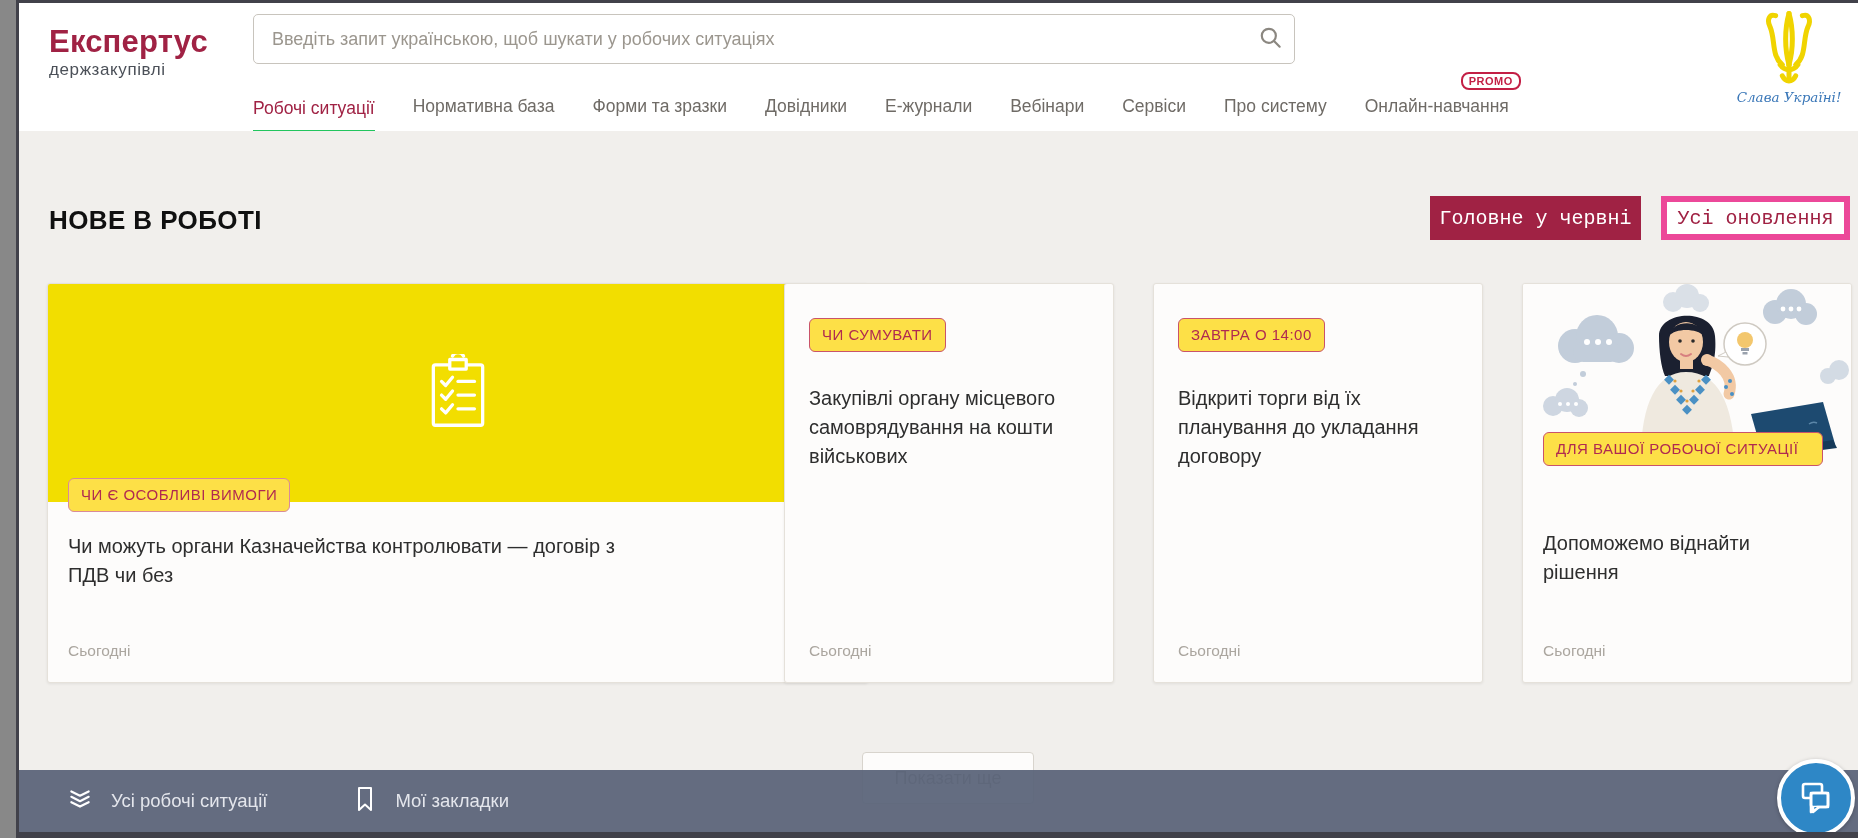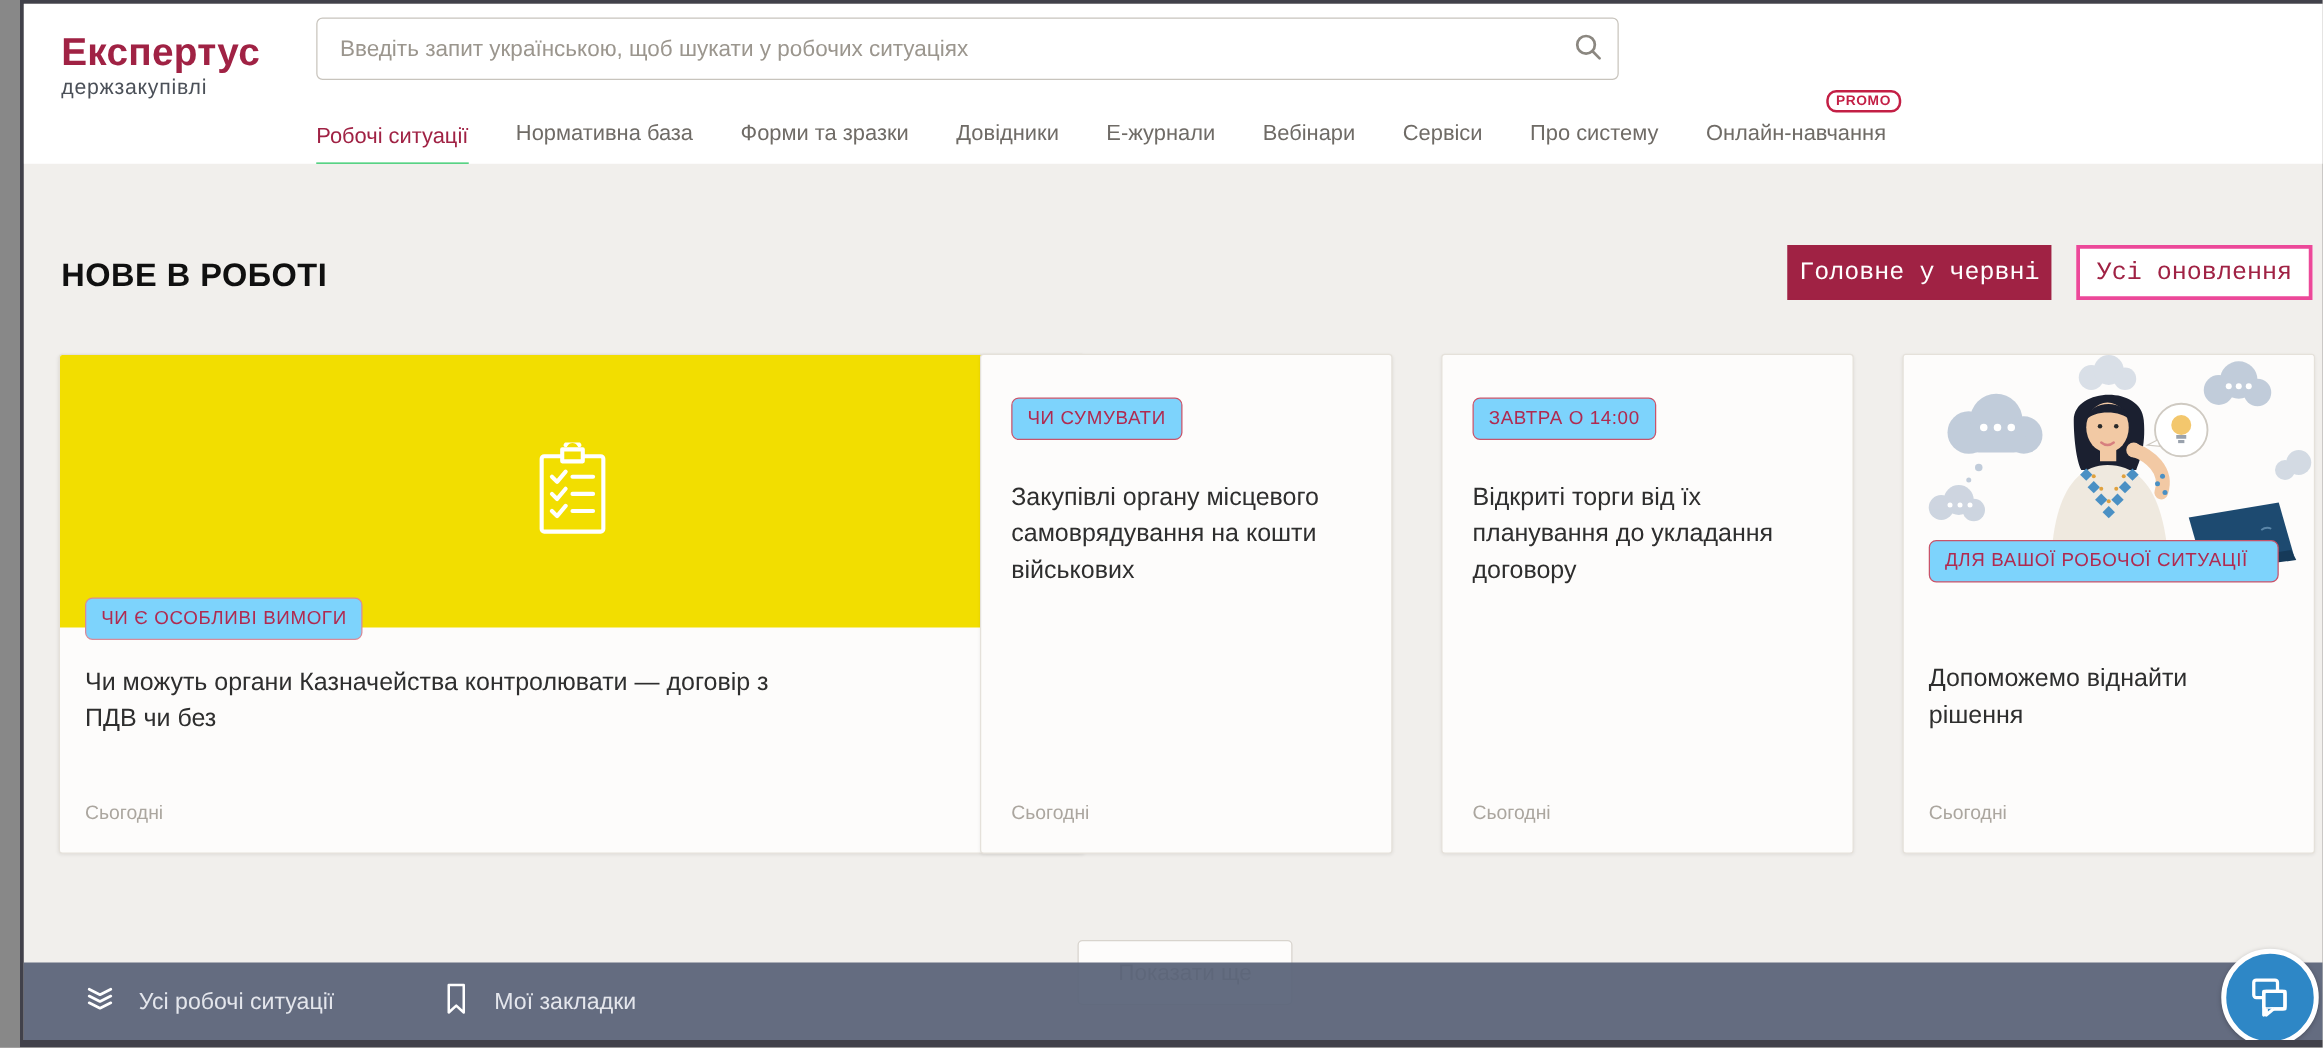--- a/index.html
+++ b/index.html
@@ -40,38 +40,38 @@
     font-family:"DejaVu Serif","Liberation Serif",serif;font-style:italic;
     color:#3a77b8;font-size:13.5px;margin-top:-2px;white-space:nowrap;
   }
   
   .section-title{position:absolute;left:30px;top:202px;font-size:26px;font-weight:700;color:#101010;letter-spacing:.4px;}
   .btn{box-sizing:border-box;height:44px;border-radius:0;font-size:20px;font-family:Liberation Mono, monospace;cursor:pointer;}
   .btn-primary{
     position:absolute;left:1411px;top:193px;width:211px;background:#a02244;border:1px solid #a02244;color:#fff;
   }
   .btn-secondary{
-    position:absolute;left:1642px;top:193px;width:189px;background:#fff;border:3px solid #ec4899;color:#a02244;
+    position:absolute;left:1642px;top:193px;width:189px;background:#fff;border:6px solid #ec4899;color:#a02244;
   }
   
   .card{
     position:absolute;top:280px;height:400px;box-sizing:border-box;background:#fdfcfb;
     border:1px solid #e5e1da;border-radius:3px;box-shadow:0 1px 3px rgba(0,0,0,.07);cursor:pointer;
   }
   .card1{left:28px;width:821px;}
   .card2{left:765px;width:330px;}
   .card3{left:1134px;width:330px;}
   .card4{left:1503px;width:330px;}
   .card-partial{left:1843px;width:14px;}
   .banner-yellow{
     position:absolute;top:0;left:0;right:0;height:218px;background:#f2de00;
     border-radius:2px 2px 0 0;display:flex;align-items:center;justify-content:center;
   }
   .tag{
-    position:absolute;display:inline-block;background:#7dd3fc;border:1.5px solid #d98a98;border-radius:6px;
+    position:absolute;display:inline-block;background:#fde047;border:1.5px solid #d98a98;border-radius:6px;
     color:#b02a50;font-size:15px;letter-spacing:.5px;padding:6px 12px;text-transform:uppercase;max-width:280px;
     line-height:1.35;box-sizing:border-box;
   }
   .card1 .tag{left:20px;top:194px;border-color:#d98a98;}
   .card2 .tag,.card3 .tag{left:24px;top:34px;border-color:#c9536a;}
   .card4 .tag{left:20px;top:148px;width:288px;border-color:#c9536a;}
   .card-title{position:absolute;font-size:20px;line-height:1.45;color:#2e2e2e;}
   .card1 .card-title{left:20px;top:248px;width:580px;}
   .card2 .card-title,.card3 .card-title{left:24px;top:100px;width:255px;}
   .card4 .card-title{left:20px;top:245px;width:280px;}
@@ -128,20 +128,34 @@
       <a>Е-журнали</a>
       <a>Вебінари</a>
       <a>Сервіси</a>
       <a>Про систему</a>
       <a>
         <span>Онлайн-навчання</span>
         <span class="promo">PROMO</span>
       </a>
     </nav>
 
+    <div class="patriot">
+      <span>
+        <svg width="70" height="78" viewBox="0 0 60 70" fill="none" stroke="#f0d400" stroke-width="4.5" stroke-linecap="round">
+          <path d="M18 6 C12 4 10 10 13 16 C18 28 14 42 24 50"></path>
+          <path d="M42 6 C48 4 50 10 47 16 C42 28 46 42 36 50"></path>
+          <path d="M30 4 C26 18 26 36 30 50"></path>
+          <path d="M30 4 C34 18 34 36 30 50"></path>
+          <path d="M22 50 C26 56 34 56 38 50"></path>
+          <path d="M30 50 L30 64"></path>
+          <path d="M24 60 C27 66 33 66 36 60"></path>
+        </svg>
+      </span>
+      <div class="slogan">Слава Україні!</div>
+    </div>
   </div>
 
   <div class="section-title">НОВЕ В РОБОТІ</div>
   <button class="btn btn-primary">Головне у червні</button>
   <button class="btn btn-secondary">Усі оновлення</button>
 
   <div class="card card1">
     <div class="banner-yellow">
       <span>
         <svg width="62" height="74" viewBox="0 0 44 54" fill="none" stroke="#ffffff" stroke-width="2.4" stroke-linecap="round" stroke-linejoin="round">

